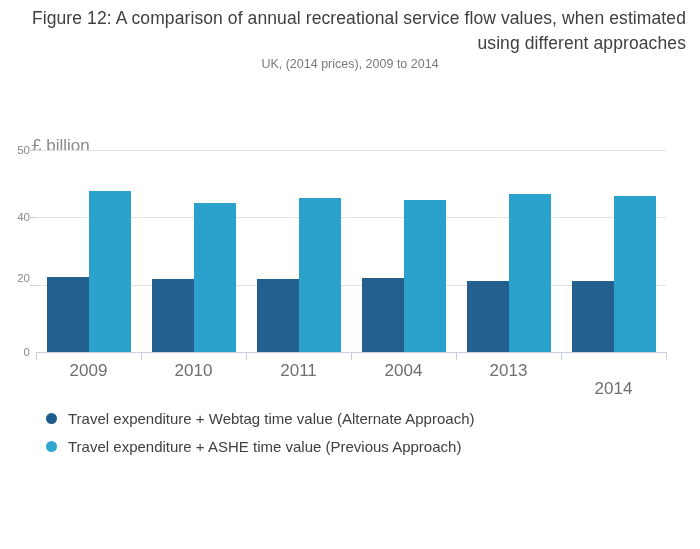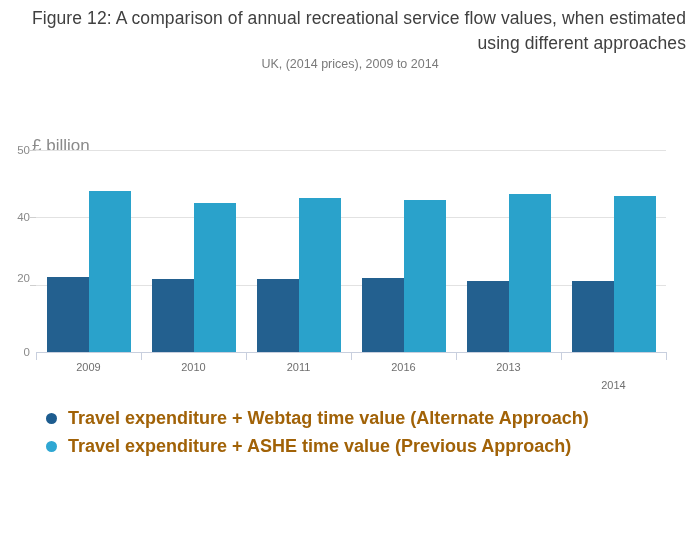--- a/index.html
+++ b/index.html
@@ -105,21 +105,21 @@
   .xtick-mark {
     position: absolute;
     top: 352px;
     width: 1px;
     height: 8px;
     background: #c8cfde;
   }
   .xlabel {
     position: absolute;
     top: 361px;
-    font-size: 11px;
+    font-size: 17px;
     color: #6f6f6f;
     text-align: center;
   }
 
   
   .legend {
     position: absolute;
     left: 46px;
     top: 408px;
   }
@@ -129,24 +129,23 @@
     height: 21px;
     margin-bottom: 7px;
   }
   .legend-dot {
     width: 11px; height: 11px;
     border-radius: 50%;
     margin-right: 11px;
     flex: 0 0 auto;
   }
   .legend-label {
-    font-size: 18px;
-    color: #a16207;
+    font-size: 15px;
+    color: #404040;
     white-space: nowrap;
-    font-weight: bold;
   }
 
   
   .source {
     position: absolute;
     left: 14px;
     top: 512px;
     font-size: 12.5px;
     font-weight: bold;
     color: #4a4a4a;
@@ -193,21 +192,21 @@
 
   <div class="axis-line"></div>
   <div id="xaxis">
       <div class="xtick-mark" style="left: 36px;"></div>
       <div class="xlabel" style="left: 36px; width: 105px;">2009</div>
       <div class="xtick-mark" style="left: 141px;"></div>
       <div class="xlabel" style="left: 141px; width: 105px;">2010</div>
       <div class="xtick-mark" style="left: 246px;"></div>
       <div class="xlabel" style="left: 246px; width: 105px;">2011</div>
       <div class="xtick-mark" style="left: 351px;"></div>
-      <div class="xlabel" style="left: 351px; width: 105px;">2016</div>
+      <div class="xlabel" style="left: 351px; width: 105px;">2004</div>
       <div class="xtick-mark" style="left: 456px;"></div>
       <div class="xlabel" style="left: 456px; width: 105px;">2013</div>
       <div class="xtick-mark" style="left: 561px;"></div>
       <div class="xlabel" style="left: 561px; width: 105px; margin-top: 18px;">2014</div>
       <div class="xtick-mark" style="left: 666px;"></div>
     </div>
 
   <div class="legend" id="legend">
       <div class="legend-row">
         <span class="legend-dot" style="background: rgb(29, 92, 143);"></span>

